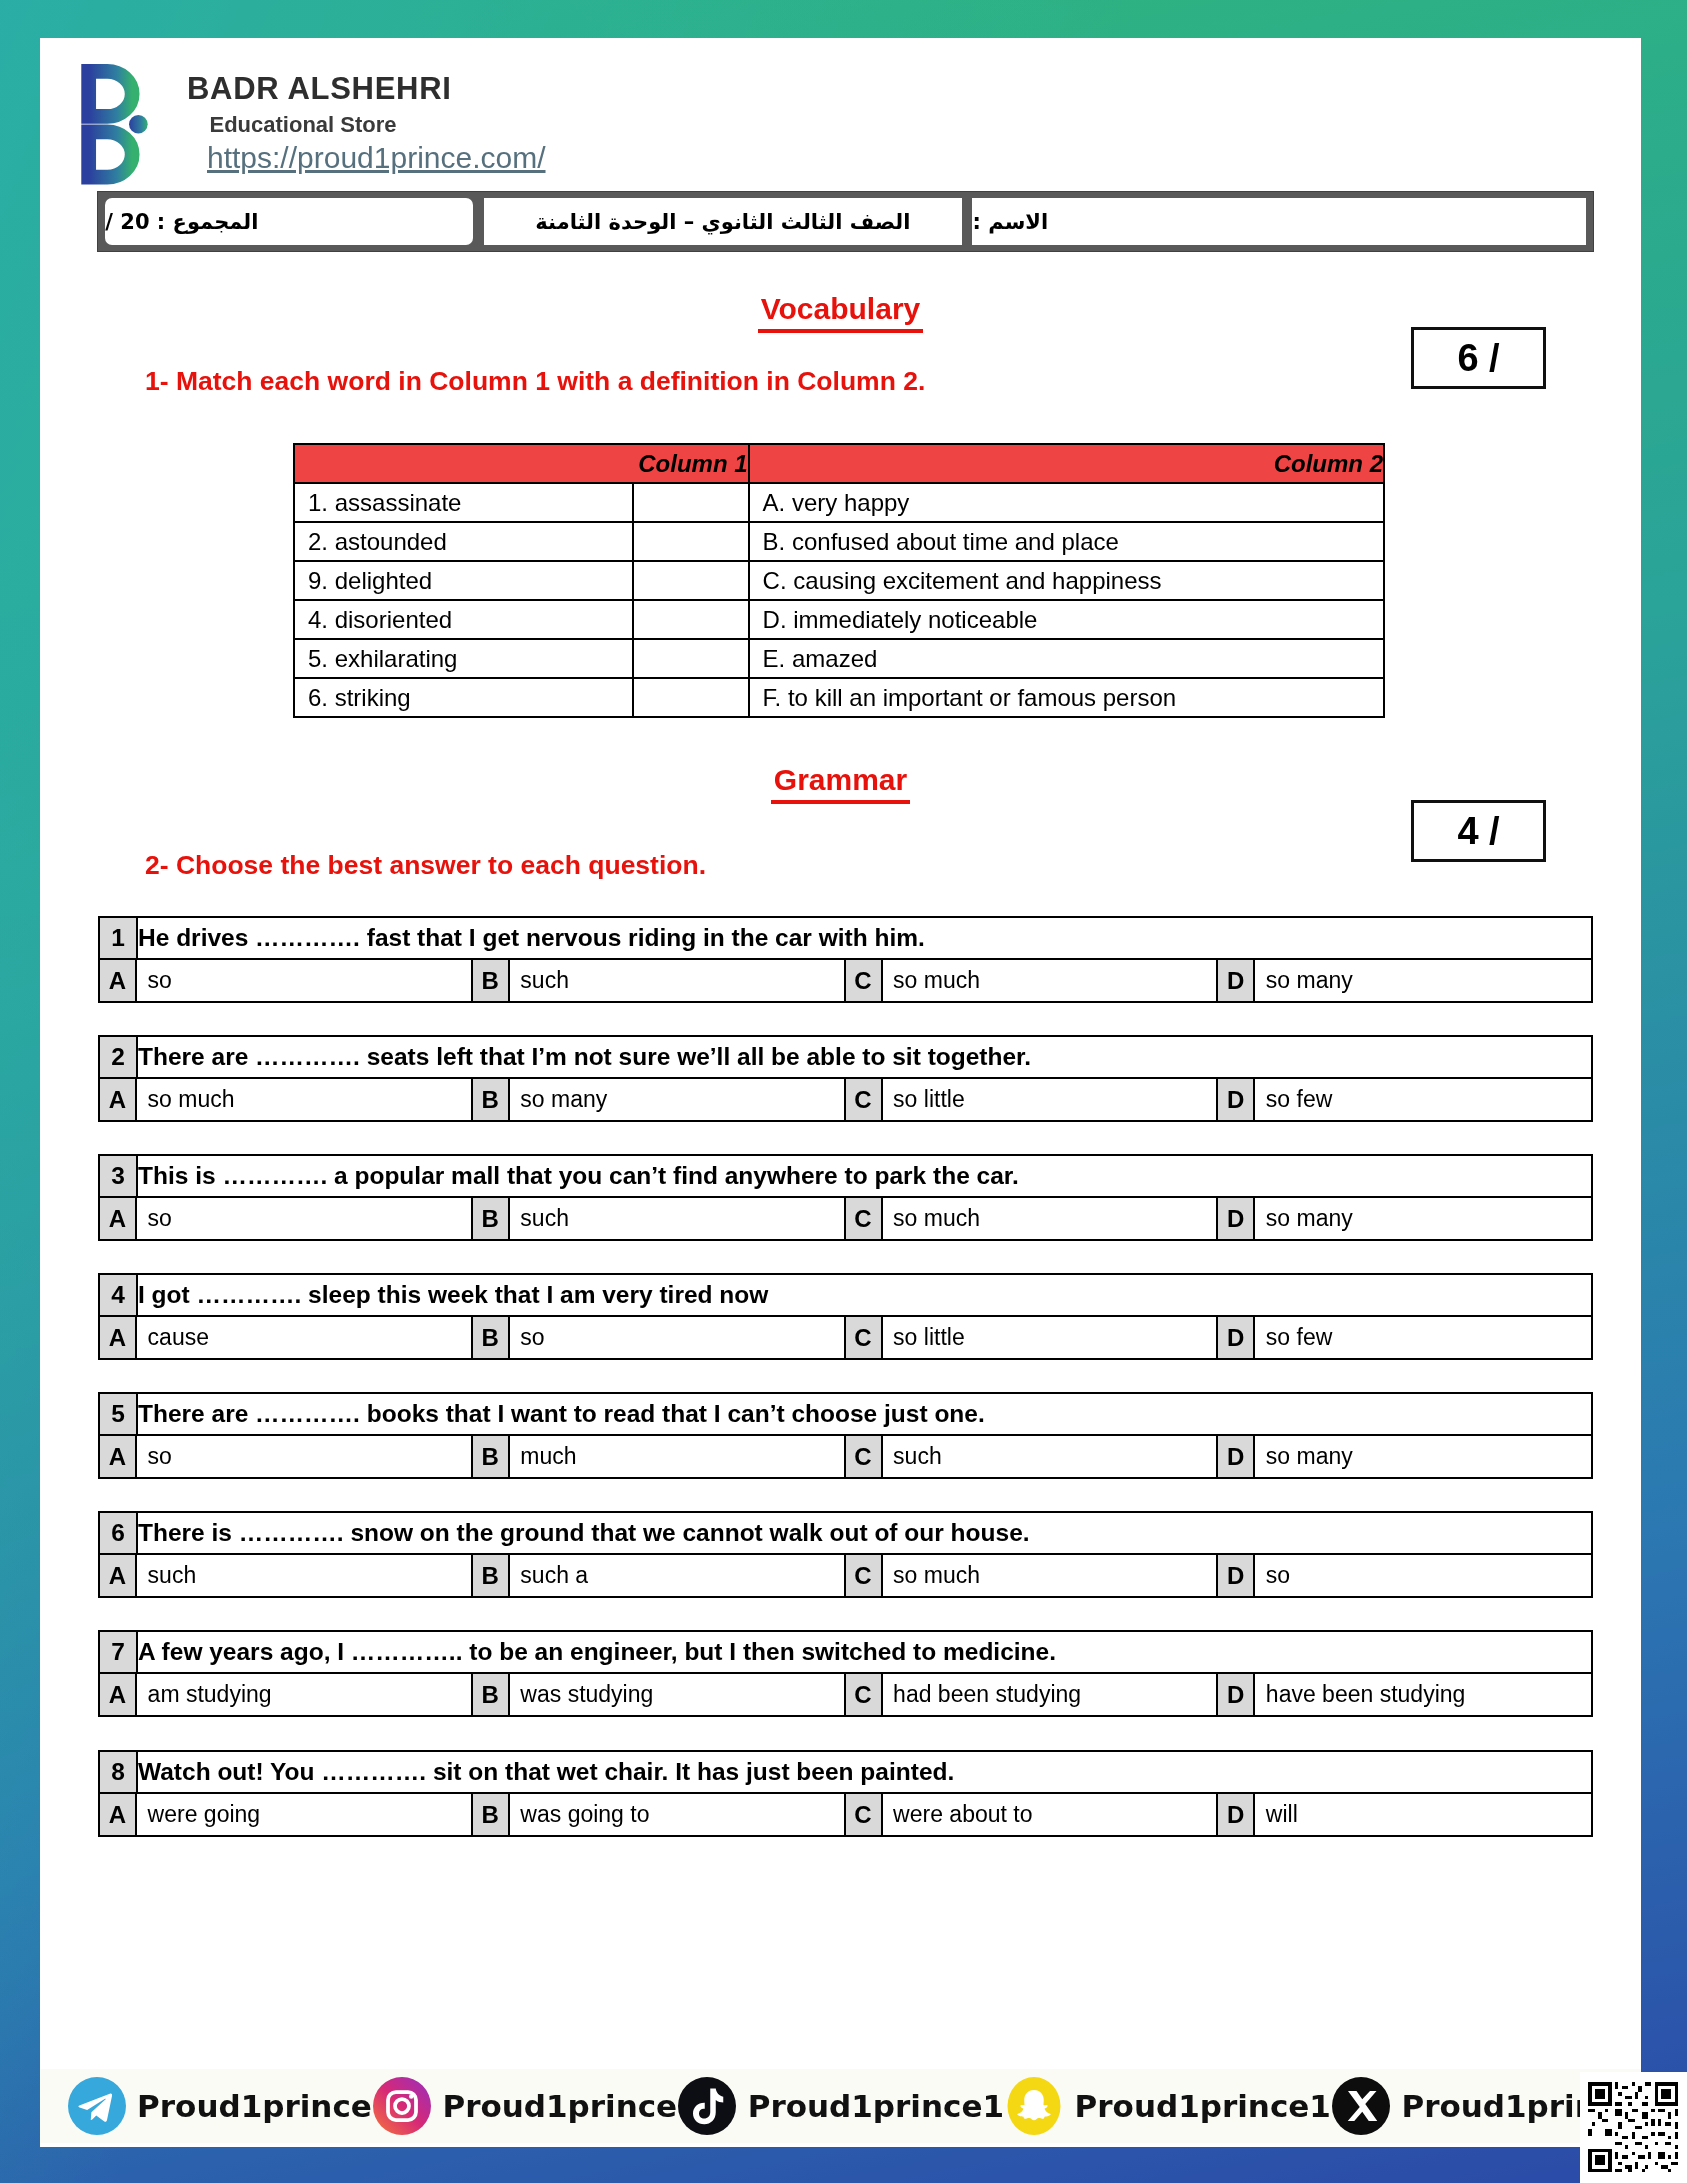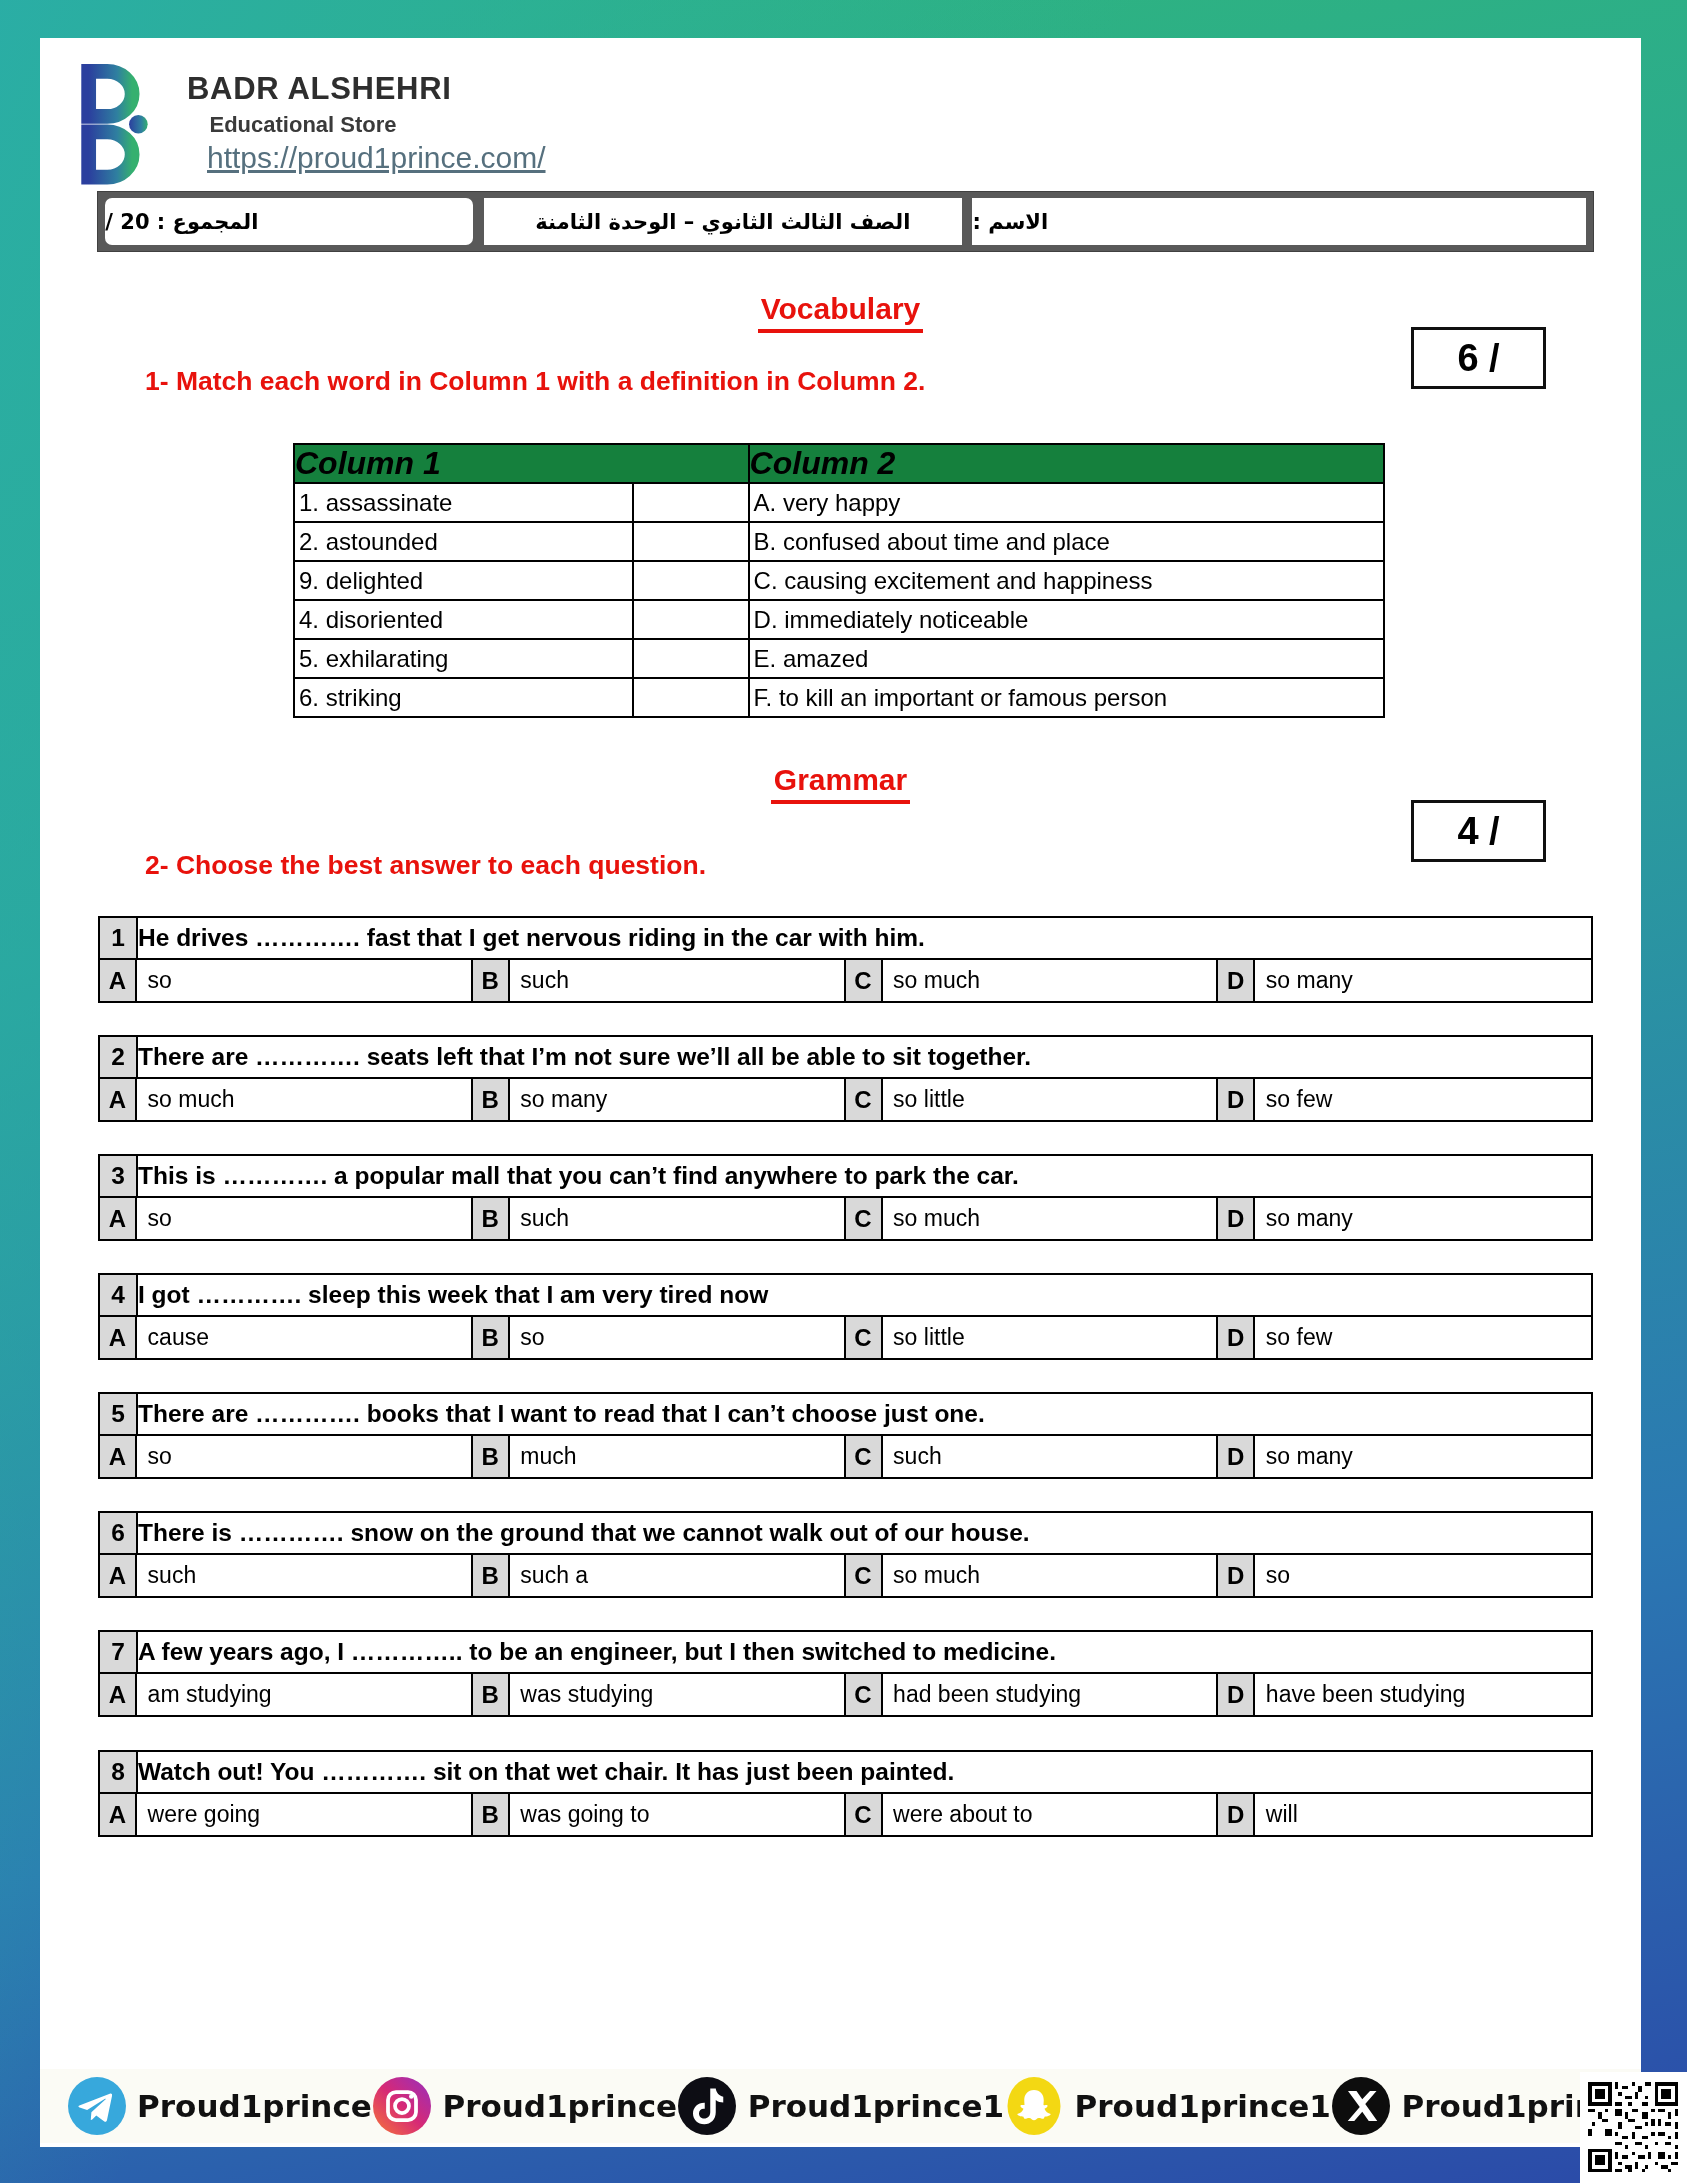--- a/index.html
+++ b/index.html
@@ -34,22 +34,22 @@
   .sec-title span { display:inline-block; color:#e8120c; font-weight:bold; font-size:30px;
                     border-bottom:4px solid #e8120c; padding:0 2.6px 2.6px 2.6px; }
   .instr { position:absolute; left:105px; color:#e8120c; font-weight:bold; font-size:26.5px; }
   .score { position:absolute; left:1371px; width:135px; height:62px; background:#fff;
            border:3.3px solid #101010; display:flex; align-items:center; justify-content:center;
            font-size:38px; font-weight:bold; color:#000; }
 
   
   .match { position:absolute; left:253px; top:405px; width:1092px; border-collapse:collapse; }
   .match th, .match td { border:2.6px solid #000; height:39px; font-size:24px; color:#000; }
-  .match th { background:#15803d; font-style:italic; font-weight:bold; font-size:32px; text-align:left; }
-  .match td { padding-left:4px;margin-top:48px; }
+  .match th { background:#ef4444; font-style:italic; font-weight:bold; font-size:24px; text-align:right; }
+  .match td { padding-left:13px;margin-top:48px; }
   .col-word { width:339px; } .col-box { width:116px; } .col-def { width:636px; }
 
   
   .q { position:absolute; left:58px; width:1495px; border:2.6px solid #000; background:#fff; }
   .q-row  { display:flex; height:42px; border-bottom:2.6px solid #000; }
   .q-num  { width:38px; background:#d9d9d9; border-right:2px solid #000;
             display:flex; align-items:center; justify-content:center; font-weight:bold; font-size:24.5px; }
   .q-text { flex:1; display:flex; align-items:center; padding-left:0; font-weight:bold; font-size:24.5px; }
   .q-opts { display:flex; height:41px; }
   .opt { flex:1 1 25%; display:flex; border-right:2px solid #000; min-width:0; }

